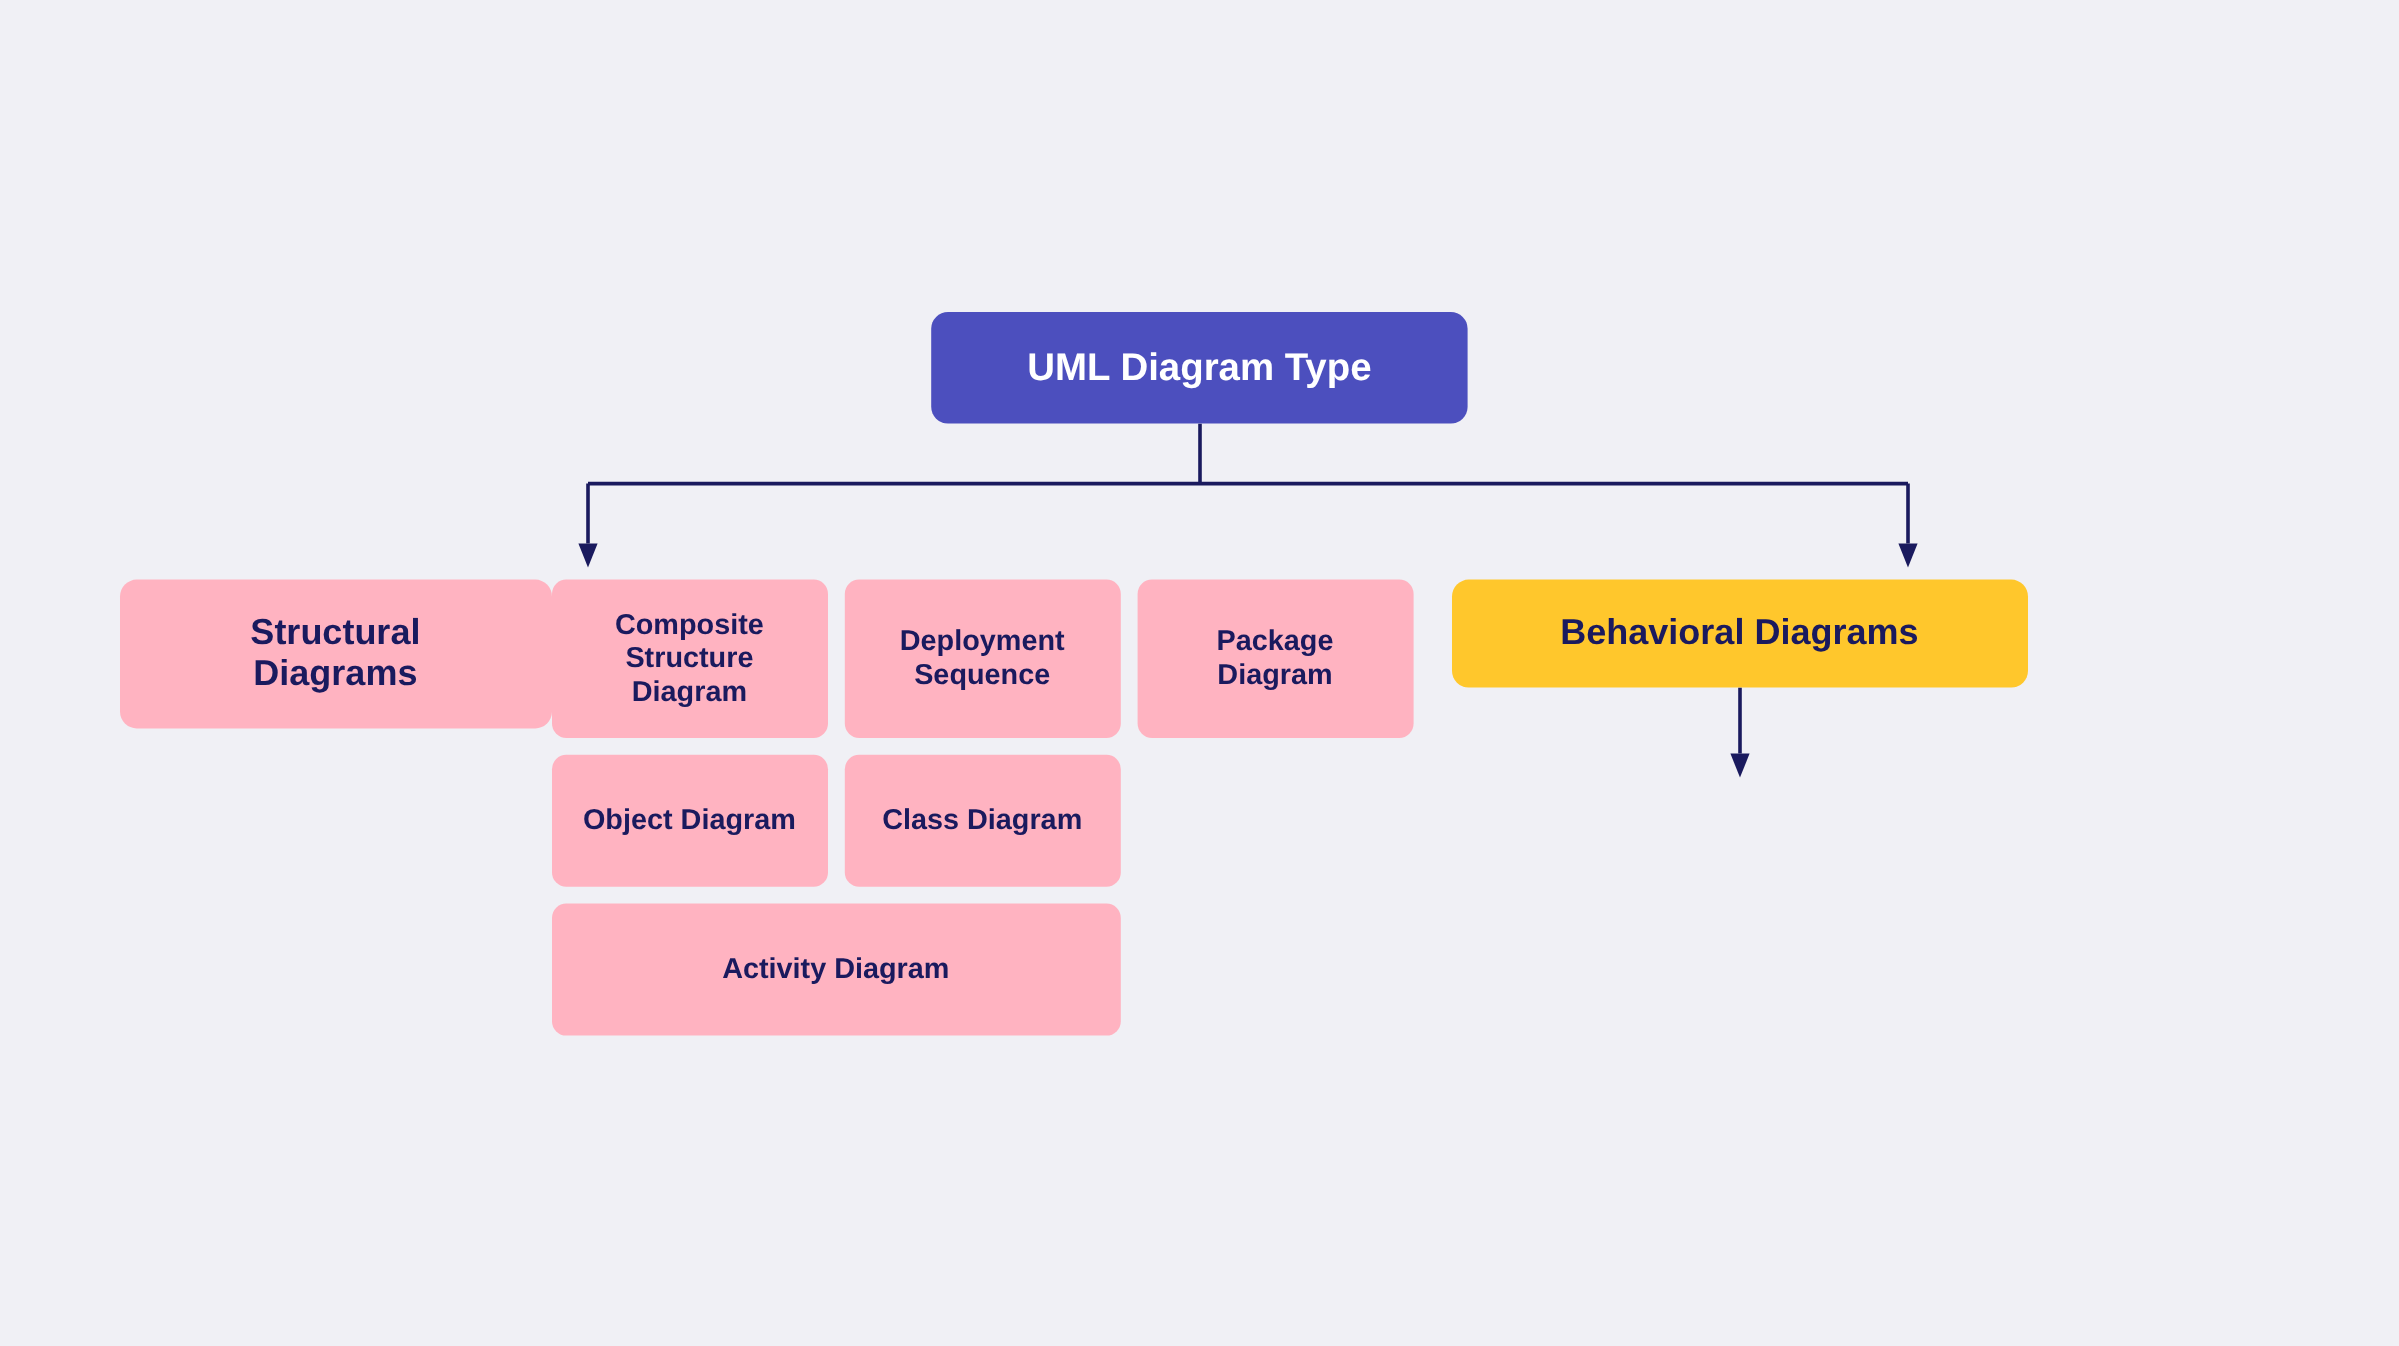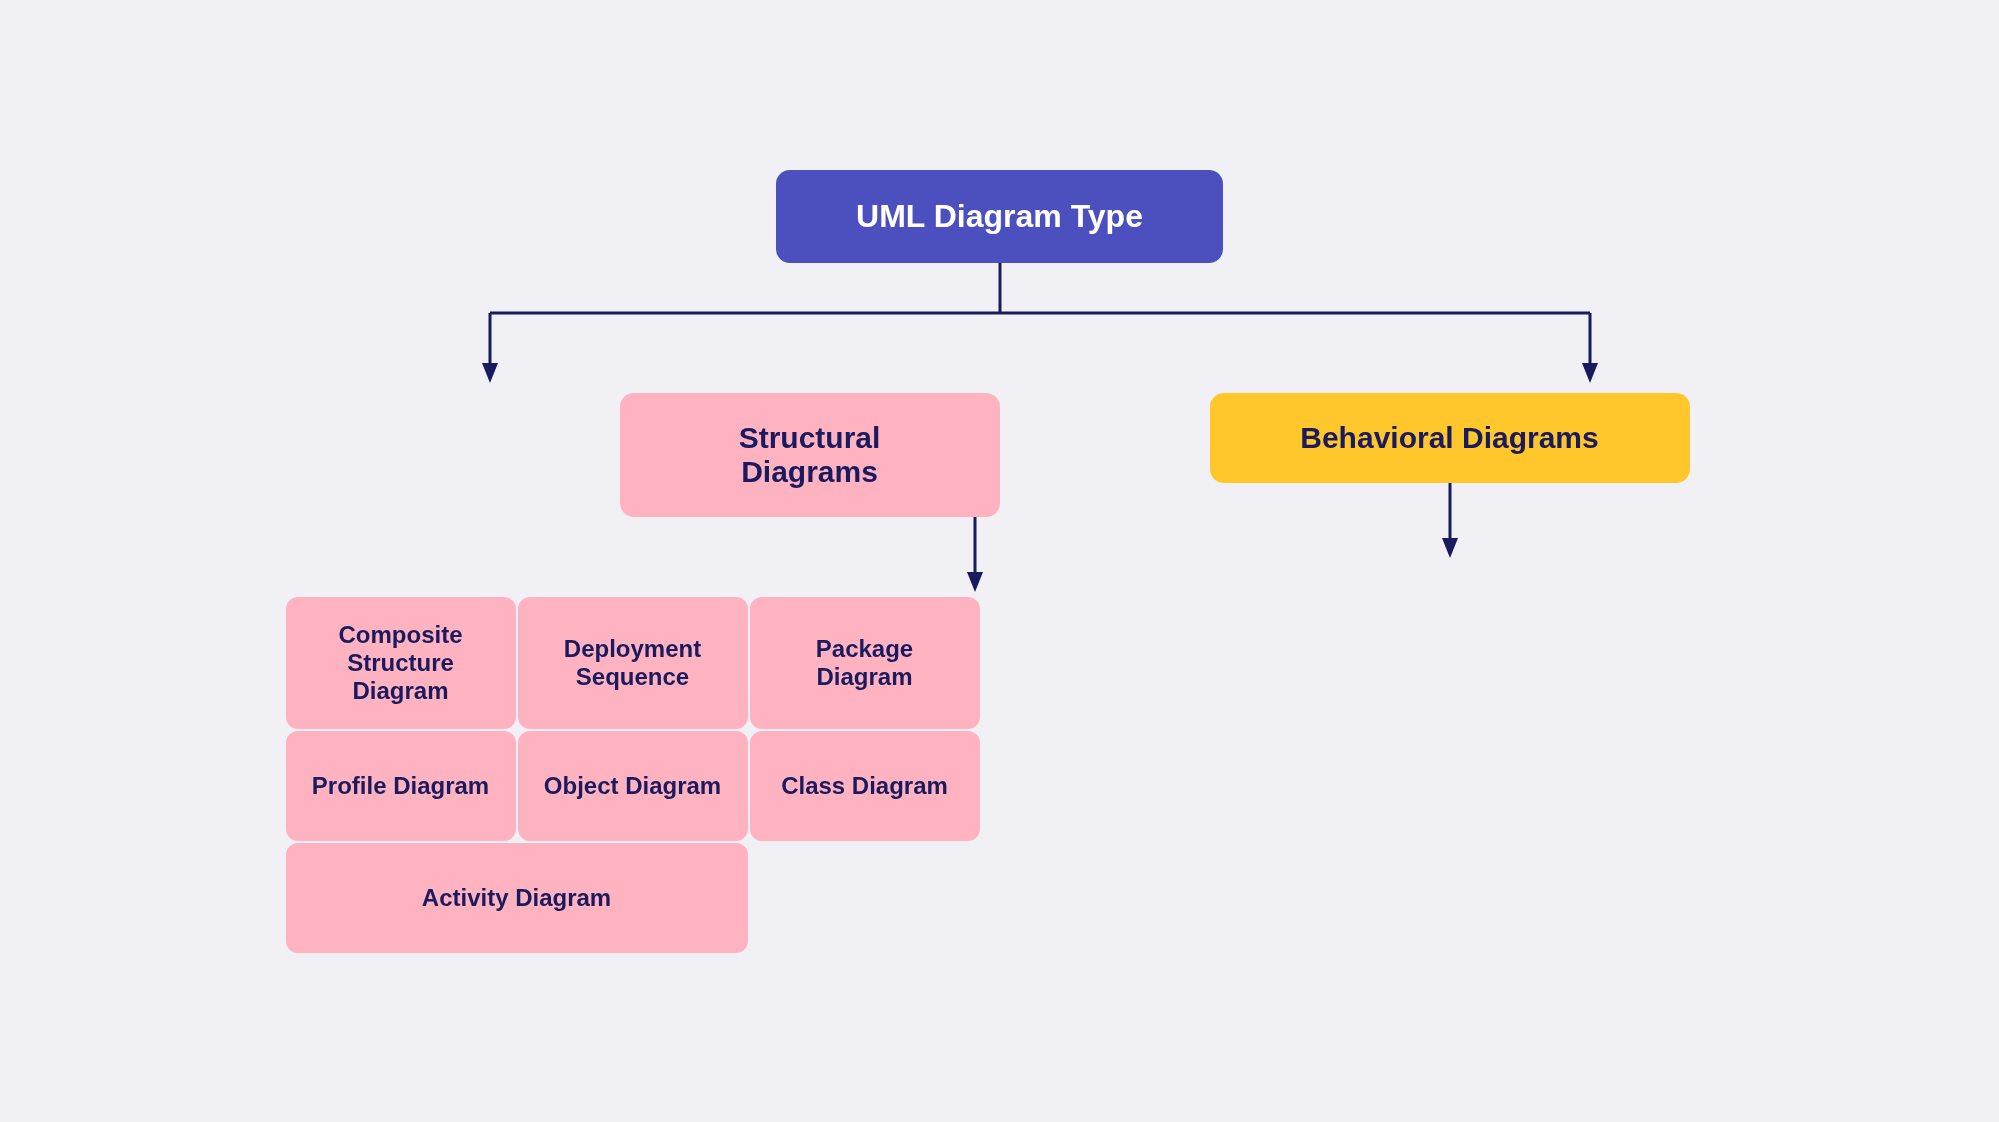--- a/index.html
+++ b/index.html
@@ -97,22 +97,22 @@
 
     .branches-row {
       display: flex;
       width: 100%;
       justify-content: center;
       gap: 0;
     }
 
     .left-branch {
       display: flex;
-      flex-direction: column;
-      align-items: flex-end;
+      flex-direction: row;
+      align-items: flex-start;
       width: 900px;
     }
 
     .right-branch {
       display: flex;
       flex-direction: column;
       align-items: center;
       width: 900px;
     }
   </style>
@@ -145,26 +145,25 @@
     <div class="left-branch">
       <div class="structural-node">
         <span>Structural Diagrams</span>
       </div>
 
       <svg width="50" height="80">
         <line x1="25" y1="0" x2="25" y2="55" stroke="#1a1a5e" stroke-width="3"></line>
         <polygon points="17,55 33,55 25,75" fill="#1a1a5e"></polygon>
       </svg>
 
-      <div style="display:grid; grid-template-columns: repeat(3, 230px); gap:2px; width:714px;">
+      <div style="display:grid; grid-template-columns: repeat(3, 230px); gap:14px; width:714px;">
         <div class="pink-box span-2" style="grid-column:span 1;">Composite Structure Diagram</div>
         <div class="pink-box">Deployment Sequence</div>
 
         <div class="pink-box">Package Diagram</div>
-        <div class="pink-box">Profile Diagram</div>
         <div class="pink-box">Object Diagram</div>
 
         <div class="pink-box">Class Diagram</div>
         <div class="pink-box span-2" style="grid-column:span 2;">Activity Diagram</div>
       </div>
     </div>
 
     <div class="right-branch">
       <div class="behavioral-node">
         <span>Behavioral Diagrams</span>

